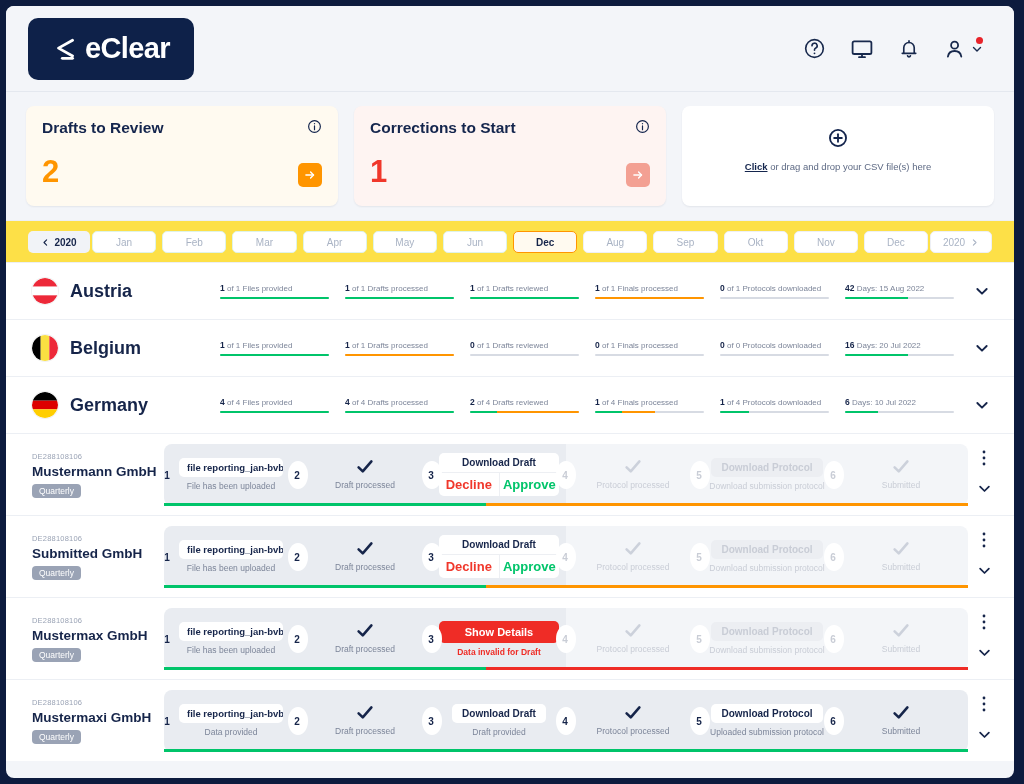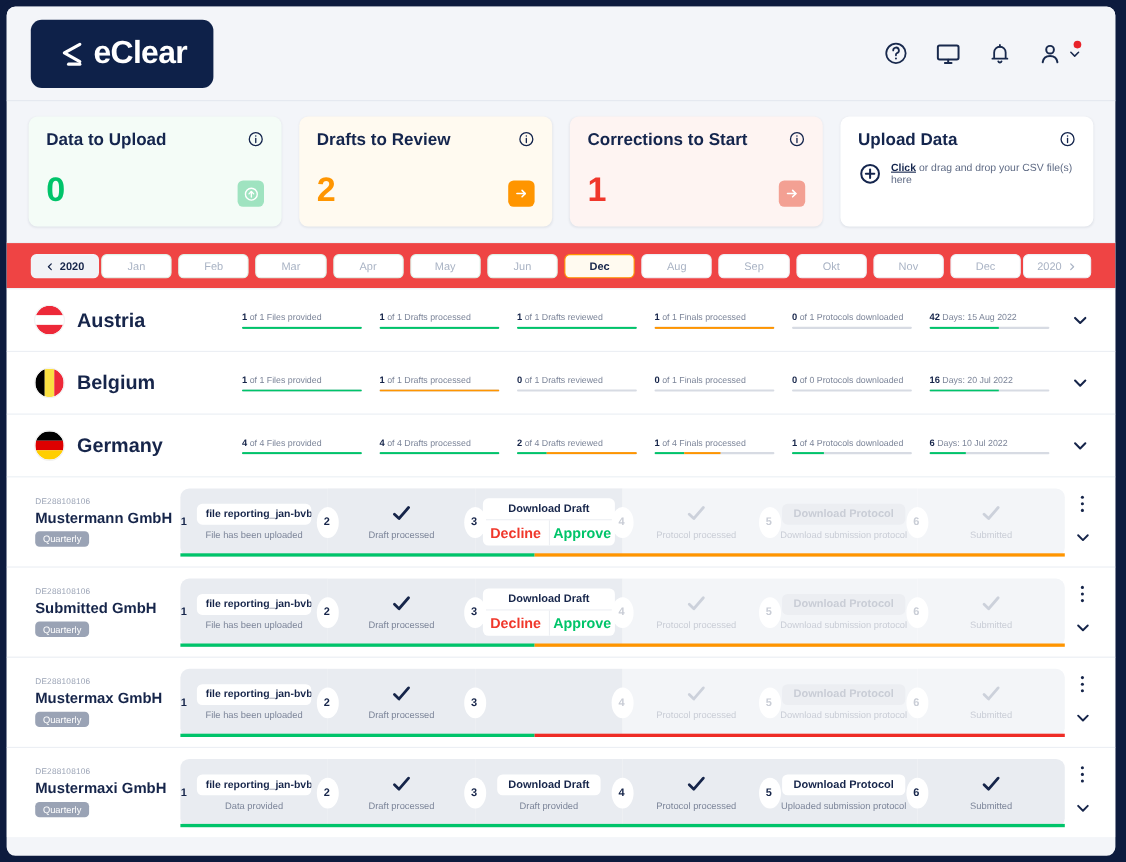--- a/index.html
+++ b/index.html
@@ -80,29 +80,29 @@
   .pill-btn {
     width: 24px; height: 24px; border-radius: 5px;
     display: flex; align-items: center; justify-content: center;
     cursor: pointer;
   }
   .pill-green { background: #9fe3c0; color: #ffffff; }
   .pill-orange { background: #ff9500; color: #ffffff; }
   .pill-red { background: #f3a093; color: #ffffff; }
   .upload-inner {
     margin-top: 8px;
-    display: flex; flex-direction: row; gap: 8px;
+    display: flex; flex-direction: column; align-items: center; gap: 8px;
   }
   .upload-plus { color: #14254d; cursor: pointer; }
   .upload-hint { font-size: 9.5px; color: #5e6a84; }
   .upload-hint u { color: #14254d; font-weight: bold; }
 
   
   .month-bar {
-    background: #ef4444;
+    background: #fde047;
     margin: 2px 0 0 0;
     padding: 10px 22px 9px 22px;
     display: flex; align-items: center; gap: 2px;
     border-top: 1px solid #eceff4;
   }
   .mbtn {
     flex: 1;
     height: 22px;
     border-radius: 5px;
     font-size: 10px;
@@ -299,42 +299,20 @@
         <span class="dot-red"></span>
         <svg class="chev" width="14" height="14" viewBox="0 0 24 24" fill="none" stroke="currentColor" stroke-width="2.4">
           <path d="M6 9.5 L12 15.5 L18 9.5" stroke-linecap="round" stroke-linejoin="round"></path>
         </svg>
       </span>
     </div>
   </div>
 
   <div class="cards">
 
-    <div class="card green">
-      <div class="card-head">
-        <div class="card-title">Data to Upload</div>
-        <span class="info-i">
-          <svg width="15" height="15" viewBox="0 0 24 24" fill="none" stroke="currentColor" stroke-width="1.9">
-            <circle cx="12" cy="12" r="9.4"></circle>
-              <path d="M12 11v6" stroke-linecap="round"></path>
-            <circle cx="12" cy="7.4" r="1.1" fill="currentColor" stroke="none"></circle>
-          </svg>
-        </span>
-      </div>
-      <div class="card-body">
-        <div class="card-num num-green">0</div>
-        <div class="pill-btn pill-green">
-          <svg width="15" height="15" viewBox="0 0 24 24" fill="none" stroke="currentColor" stroke-width="2">
-            <circle cx="12" cy="12" r="8.6"></circle>
-              <path d="M12 16.2V8.3" stroke-linecap="round"></path>
-            <path d="M8.6 11.6 L12 8.2 L15.4 11.6" stroke-linecap="round" stroke-linejoin="round"></path>
-          </svg>
-        </div>
-      </div>
-    </div>
 
     <div class="card orange">
       <div class="card-head">
         <div class="card-title">Drafts to Review</div>
         <span class="info-i">
           <svg width="15" height="15" viewBox="0 0 24 24" fill="none" stroke="currentColor" stroke-width="1.9">
             <circle cx="12" cy="12" r="9.4"></circle>
               <path d="M12 11v6" stroke-linecap="round"></path>
             <circle cx="12" cy="7.4" r="1.1" fill="currentColor" stroke="none"></circle>
           </svg>
@@ -367,30 +345,20 @@
         <div class="pill-btn pill-red">
           <svg width="14" height="14" viewBox="0 0 24 24" fill="none" stroke="currentColor" stroke-width="2.4">
             <path d="M5 12h13" stroke-linecap="round"></path>
               <path d="M13 7l5 5-5 5" stroke-linecap="round" stroke-linejoin="round"></path>
           </svg>
         </div>
       </div>
     </div>
 
     <div class="card white">
-      <div class="card-head">
-        <div class="card-title">Upload Data</div>
-        <span class="info-i">
-          <svg width="15" height="15" viewBox="0 0 24 24" fill="none" stroke="currentColor" stroke-width="1.9">
-            <circle cx="12" cy="12" r="9.4"></circle>
-              <path d="M12 11v6" stroke-linecap="round"></path>
-            <circle cx="12" cy="7.4" r="1.1" fill="currentColor" stroke="none"></circle>
-          </svg>
-        </span>
-      </div>
       <div class="upload-inner">
         <span class="upload-plus">
           <svg width="22" height="22" viewBox="0 0 24 24" fill="none" stroke="currentColor" stroke-width="2">
             <circle cx="12" cy="12" r="8.8"></circle>
               <path d="M12 7.8v8.4" stroke-linecap="round"></path>
               <path d="M7.8 12h8.4" stroke-linecap="round"></path>
           </svg>
         </span>
         <div class="upload-hint">
           <u>Click</u><span> or drag and drop your CSV file(s) here</span>
@@ -800,20 +768,24 @@
             <div class="stage-inner">
               <span class="check"><svg width="20" height="16" viewBox="0 0 24 20" fill="none" stroke="currentColor" stroke-width="3.2">
                   <path d="M4 10.5 L9.2 15.5 L20 3" stroke-linecap="round" stroke-linejoin="round"></path>
                 </svg></span>
               <div class="stage-cap">Draft processed</div>
             </div>
             <div class="notch"></div>
             <div class="stage-num">3</div>
           </div>
           <div class="stage">
+            <div class="stage-inner">
+              <div class="btn-danger">Show Details</div>
+              <div class="stage-cap err">Data invalid for Draft</div>
+            </div>
             <div class="notch"></div>
             <div class="stage-num dim">4</div>
           </div>
           <div class="stage dim">
             <div class="stage-inner">
               <span class="check dim"><svg width="20" height="16" viewBox="0 0 24 20" fill="none" stroke="currentColor" stroke-width="3.2">
                   <path d="M4 10.5 L9.2 15.5 L20 3" stroke-linecap="round" stroke-linejoin="round"></path>
                 </svg></span>
               <div class="stage-cap dim">Protocol processed</div>
             </div>

